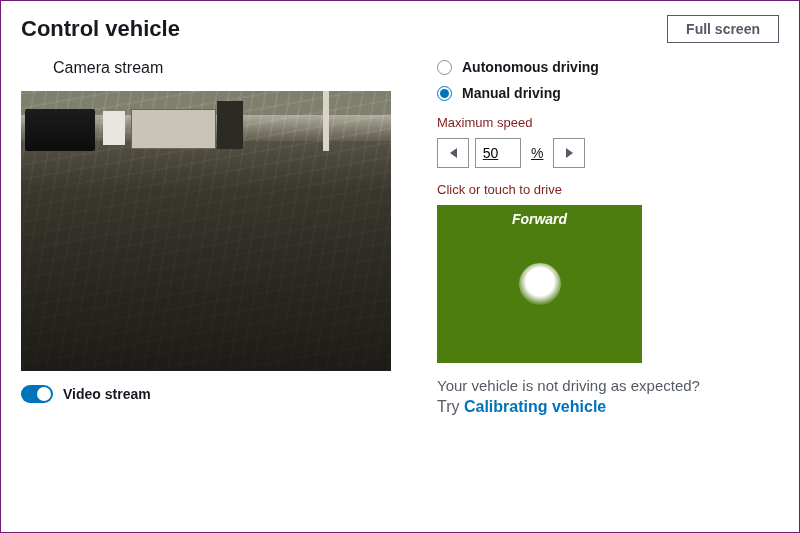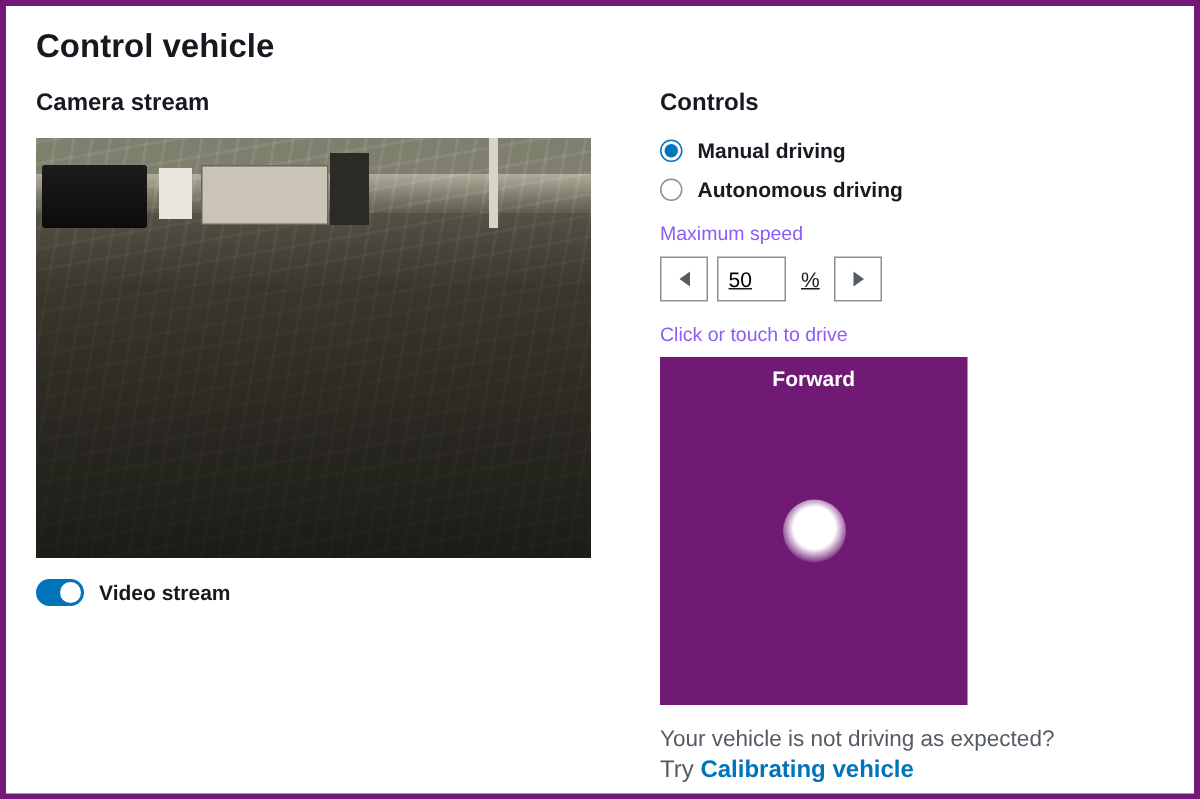--- a/index.html
+++ b/index.html
@@ -6,21 +6,21 @@
     body {
       font-family: "Amazon Ember", "Helvetica Neue", Arial, sans-serif;
       background: #ffffff;
       color: #16191f;
       font-size: 14px;
       width: 800px;
       height: 533px;
       overflow: hidden;
     }
     .panel {
-      border: 4px solid #701a75;
+      border: 1px solid #701a75;
       margin: 0;
       height: 533px;
     }
     .header {
       display: flex;
       align-items: center;
       justify-content: space-between;
       padding: 14px 20px 10px 20px;
     }
     .header h1 {
@@ -44,23 +44,24 @@
     }
     .left {
       width: 370px;
       flex-shrink: 0;
     }
     .right {
       flex: 1;
     }
     .section-title {
       font-size: 16px;
-      font-weight: 700;
+      font-weight: 400;
       margin-bottom: 14px;
       color: #16191f;
+      margin-left: 32px;
     }
     
     .camera {
       width: 370px;
       height: 280px;
       position: relative;
       overflow: hidden;
       background:
         linear-gradient(to bottom, #8a8a7a 0, #8a8a7a 24px, rgba(0,0,0,0) 24px),
         linear-gradient(to bottom, #b8b4a6 24px, #6a6656 50px, rgba(0,0,0,0) 50px),
@@ -153,21 +154,21 @@
     .radio-circle.checked::after {
       content: "";
       width: 9px; height: 9px;
       background: #0073bb;
       border-radius: 50%;
     }
     .radio-label { font-size: 14px; }
     .radio-label.bold { font-weight: 700; }
     .subhead {
       font-size: 13px;
-      color: #8b5cf6;
+      color: #7f1d1d;
       margin-top: 14px;
       margin-bottom: 8px;
     }
     .speed-row {
       display: flex;
       align-items: center;
       gap: 6px;
       text-decoration: underline;
     }
     .step-btn {
@@ -186,24 +187,25 @@
       text-align: center;
       font-size: 14px;
       padding: 0 2px;
     }
     .pct {
       font-size: 14px;
       color: #16191f;
       margin: 0 4px;
     }
     .drive-pad {
-      width: 205px; height: 232px;
-      background: #701a75;
+      width: 205px; height: 158px;
+      background: #4d7c0f;
       position: relative;
       margin-top: 8px;
+      font-style: italic;
     }
     .drive-pad .fwd, .drive-pad .bwd {
       position: absolute;
       left: 0; right: 0;
       text-align: center;
       color: #fff;
       font-weight: 700;
       font-size: 14px;
     }
     .drive-pad .fwd { top: 6px; }
@@ -235,20 +237,21 @@
     }
     .tri-left { border-right: 7px solid #545b64; }
     .tri-right { border-left: 7px solid #545b64; }
   </style>
 </head>
 <body>
 
 <div class="panel">
   <div class="header">
     <h1>Control vehicle</h1>
+    <button class="fullscreen-btn">Full screen</button>
   </div>
 
   <div class="content">
 
     <div class="left">
       <div class="section-title">Camera stream</div>
 
       <div class="camera">
         <div class="chairs"></div>
         <div class="drawer"></div>
@@ -257,29 +260,28 @@
         <div class="partition"></div>
       </div>
 
       <div class="toggle-row">
         <div class="toggle"></div>
         <div class="toggle-label">Video stream</div>
       </div>
     </div>
 
     <div class="right">
-      <div class="section-title">Controls</div>
-
+
+      <div class="radio-row">
+        <span class="radio-circle"></span>
+        <span class="radio-label bold">Autonomous driving</span>
+      </div>
       <div class="radio-row">
         <span class="radio-circle checked"></span>
         <span class="radio-label bold">Manual driving</span>
-      </div>
-      <div class="radio-row">
-        <span class="radio-circle"></span>
-        <span class="radio-label bold">Autonomous driving</span>
       </div>
 
       <div class="subhead">Maximum speed</div>
       <div class="speed-row">
         <button class="step-btn">
           <span class="tri-left"></span>
         </button>
         <input class="speed-input" type="number" value="50" style="">
         <span class="pct">%</span>
         <button class="step-btn">

